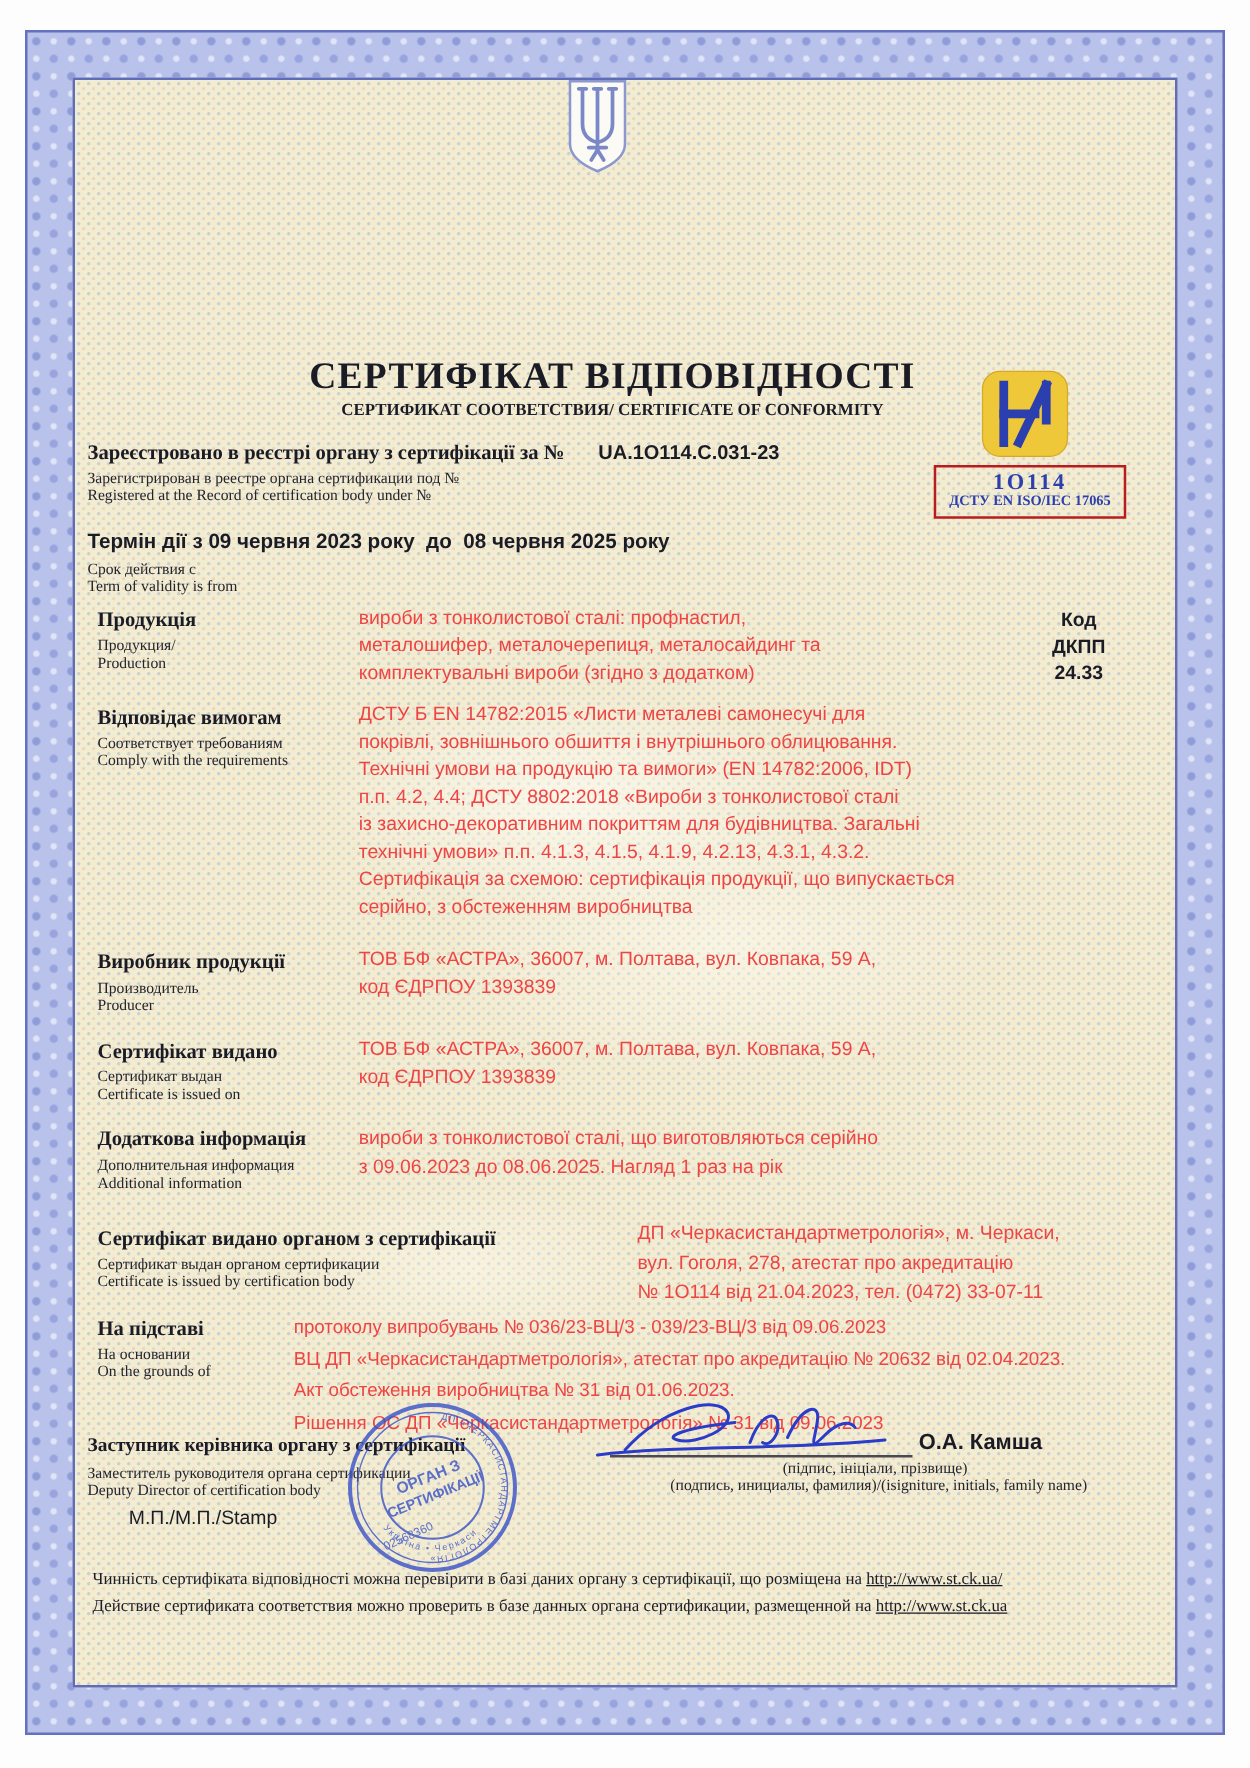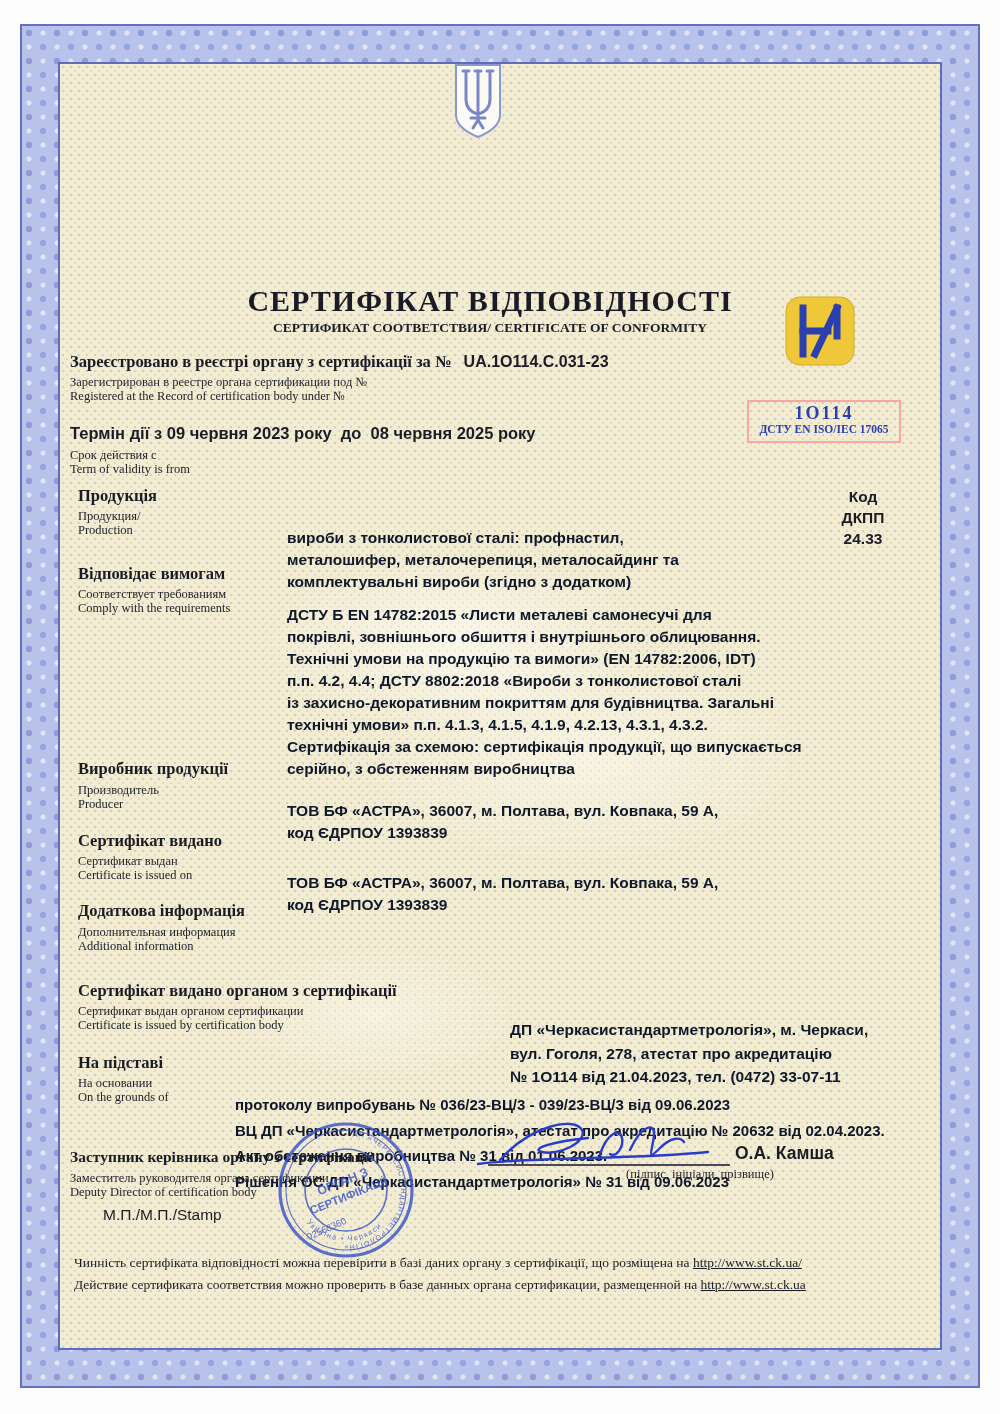--- a/index.html
+++ b/index.html
@@ -23,22 +23,22 @@
           radial-gradient(ellipse 210px 100px at 36% 74%, rgba(255,255,248,.38), transparent 70%),
           radial-gradient(circle at 3px 3px, rgba(137,150,207,.33) 1.1px, transparent 1.6px),
           radial-gradient(circle at 7px 7px, rgba(214,150,160,.26) 1.1px, transparent 1.6px);
         background-size:auto,auto,auto,8px 8px,8px 8px;}
   .c{position:absolute;}
   .ctr{text-align:center;}
   .sb{font-family:"Liberation Serif",serif;font-weight:bold;}
   .sr{font-family:Liberation Sans, sans-serif;font-weight:normal;}
   .lbl{font-family:"Liberation Serif",serif;font-weight:bold;font-size:16.5px;line-height:19px;}
   .sub{font-family:"Liberation Serif",serif;font-size:12.5px;line-height:14px;color:#24242e;}
-  .val{font-family:"Liberation Sans",sans-serif;font-weight:bold;font-size:15.5px;line-height:22px;
-       white-space:pre-line;color:#0f172a;margin-top:43px;}
+  .val{font-family:"Liberation Sans",sans-serif;font-weight:normal;font-size:15.5px;line-height:22px;
+       white-space:pre-line;color:#ef4444;}
   .u{text-decoration:underline;}
   .blue{color:#2b3fae;}
 </style>
 </head>
 <body>
 
 <div class="page">
   <div class="band"></div>
   <div class="inner"></div>
 
@@ -60,28 +60,28 @@
 
   <svg class="c" style="left:785px;top:296px" width="70" height="70" viewBox="0 0 70 70">
     <rect x="1" y="1" width="68" height="68" rx="14" fill="#eec838" stroke="#d4a92a"></rect>
     <g stroke="#2b3fae" stroke-width="7" fill="none" stroke-linecap="square">
       <path d="M18 12 V58"></path>
       <path d="M18 35 H43"></path>
       <path d="M52 12 L30 58"></path>
       <path d="M52 12 V40"></path>
     </g>
   </svg>
-  <div class="c ctr blue" style="left:747px;top:400px;width:150px;height:38px;border:2px solid #fca5a5;padding-top:1px">
+  <div class="c ctr blue" style="left:747px;top:372px;width:150px;height:38px;border:2px solid #b91c1c;padding-top:1px">
     <div class="sb" style="font-size:18px;letter-spacing:2px;line-height:20px">1О114</div>
     <div class="sb" style="font-size:11.5px;line-height:13px">ДСТУ EN ISO/IEC 17065</div>
   </div>
 
   <div class="c" style="left:70px;top:352px;width:700px">
     <span class="sb" style="font-size:16.5px">Зареєстровано в реєстрі органу з сертифікації за №</span>
-    <span style="font-family:'Liberation Sans',sans-serif;font-weight:bold;font-size:16px;margin-left:8px">UA.1О114.C.031-23</span>
+    <span style="font-family:'Liberation Sans',sans-serif;font-weight:bold;font-size:16px;margin-left:23px">UA.1О114.C.031-23</span>
   </div>
   <div class="c sub" style="left:70px;top:375px">Зарегистрирован в реестре органа сертификации под №</div>
   <div class="c sub" style="left:70px;top:389px">Registered at the Record of certification body under №</div>
 
   <div class="c" style="left:70px;top:424px;font-family:'Liberation Sans',sans-serif;font-weight:bold;font-size:16.5px;white-space:pre">Термін дії з 09 червня 2023 року  до  08 червня 2025 року</div>
   <div class="c sub" style="left:70px;top:448px">Срок действия с</div>
   <div class="c sub" style="left:70px;top:462px">Term of validity is from</div>
 
   <div class="c lbl" style="left:78px;top:486px">Продукція</div>
   <div class="c sub" style="left:78px;top:509px">Продукция/</div>
@@ -115,20 +115,22 @@
 
   <div class="c lbl" style="left:78px;top:831px">Сертифікат видано</div>
   <div class="c sub" style="left:78px;top:854px">Сертификат выдан</div>
   <div class="c sub" style="left:78px;top:868px">Certificate is issued on</div>
   <div class="c val" style="left:287px;top:829px;width:620px">ТОВ БФ «АСТРА», 36007, м. Полтава, вул. Ковпака, 59 А,
 код ЄДРПОУ 1393839</div>
 
   <div class="c lbl" style="left:78px;top:901px">Додаткова інформація</div>
   <div class="c sub" style="left:78px;top:925px">Дополнительная информация</div>
   <div class="c sub" style="left:78px;top:939px">Additional information</div>
+  <div class="c val" style="left:287px;top:899px;width:620px;line-height:23px">вироби з тонколистової сталі, що виготовляються серійно
+з 09.06.2023 до 08.06.2025. Нагляд 1 раз на рік</div>
 
   <div class="c lbl" style="left:78px;top:981px">Сертифікат видано органом з сертифікації</div>
   <div class="c sub" style="left:78px;top:1004px">Сертификат выдан органом сертификации</div>
   <div class="c sub" style="left:78px;top:1018px">Certificate is issued by certification body</div>
   <div class="c val" style="left:510px;top:975px;width:430px;line-height:23.5px">ДП «Черкасистандартметрологія», м. Черкаси,
 вул. Гоголя, 278, атестат про акредитацію
 № 1О114 від 21.04.2023, тел. (0472) 33-07-11</div>
 
   <div class="c lbl" style="left:78px;top:1053px">На підставі</div>
   <div class="c sub" style="left:78px;top:1076px">На основании</div>
@@ -147,20 +149,21 @@
   <svg class="c" style="left:470px;top:1114px" width="270" height="56" viewBox="0 0 270 56">
     <g stroke="#2b3cc8" stroke-width="2.4" fill="none" stroke-linecap="round">
       <path d="M30 46 C 60 12, 104 2, 112 16 C 118 28, 88 42, 72 38 C 60 35, 80 28, 118 24"></path>
       <path d="M130 40 C 138 18, 150 14, 152 24 C 154 33, 146 44, 140 40"></path>
       <path d="M160 36 C 172 10, 186 8, 184 22 C 182 38, 176 48, 190 34 C 200 24, 210 22, 214 28"></path>
       <path d="M8 50 C 70 42, 160 46, 238 38"></path>
     </g>
   </svg>
   <div class="c" style="left:735px;top:1143px;font-family:'Liberation Sans',sans-serif;font-weight:bold;font-size:17.5px">О.А. Камша</div>
   <div class="c ctr sub" style="left:490px;top:1167px;width:420px">(підпис, ініціали, прізвище)</div>
+  <div class="c ctr sub" style="left:468px;top:1181px;width:470px">(подпись, инициалы, фамилия)/(isigniture, initials, family name)</div>
 
   <svg class="c" style="left:277px;top:1121px" width="138" height="138" viewBox="0 0 138 138">
     <defs>
       <path id="arcTop" d="M69 14 a55 55 0 1 1 -0.01 0"></path>
       <path id="arcBot" d="M18 69 a51 51 0 0 0 102 0"></path>
     </defs>
     <g opacity="0.8">
       <circle cx="69" cy="69" r="66" fill="none" stroke="#3650c8" stroke-width="3.2"></circle>
       <circle cx="69" cy="69" r="60" fill="none" stroke="#3650c8" stroke-width="1.1"></circle>
       <circle cx="69" cy="69" r="41" fill="none" stroke="#3650c8" stroke-width="1.6"></circle>

